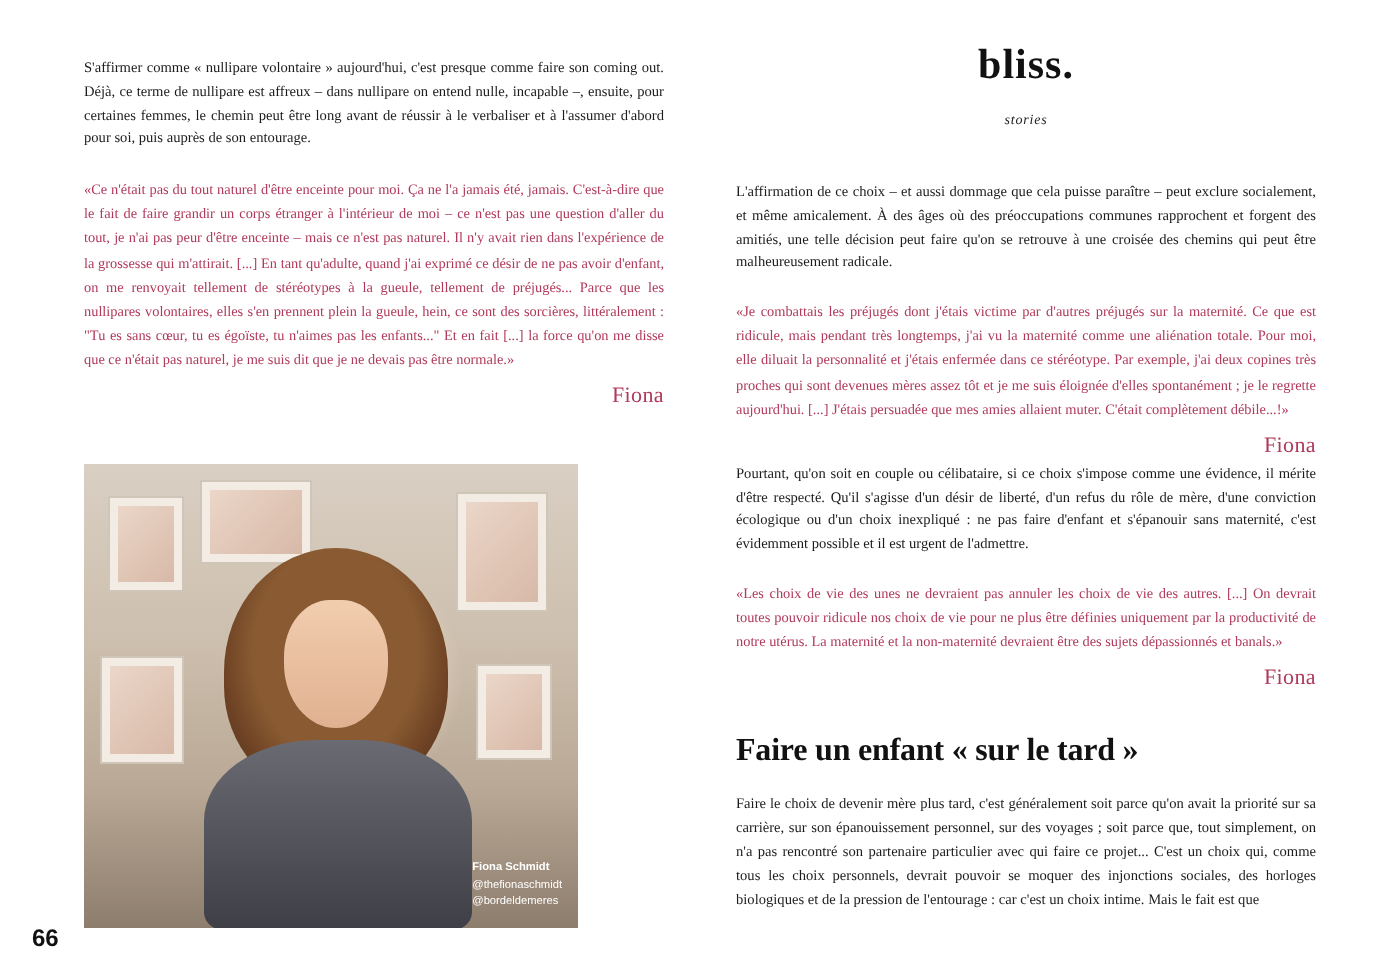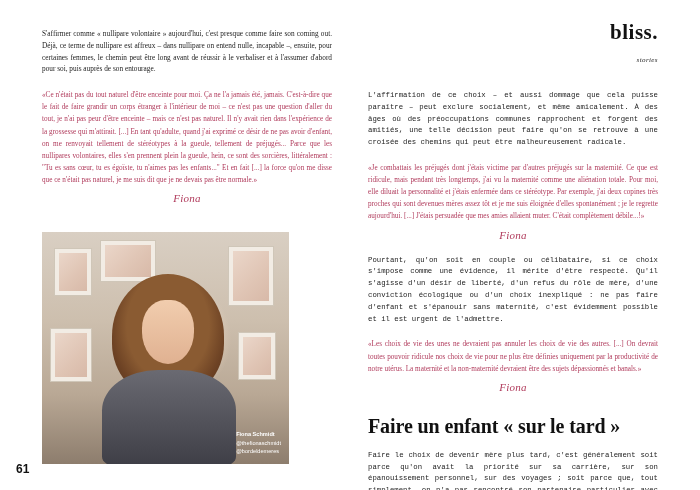--- a/index.html
+++ b/index.html
@@ -42,24 +42,23 @@
     margin: 0 0 14px 0;
   }
   .pull-quote {
     color: #b03a5b;
     font-size: 7.2px;
     line-height: 1.68;
     text-align: justify;
     margin: 0;
   }
   .quote-attrib {
-    text-align: center;
+    text-align: right;
     color: #b03a5b;
     font-size: 11px;
-    font-style: italic;
     margin-top: 6px;
     letter-spacing: .2px;
   }
   .photo-block {
     position: absolute;
     left: 42px;
     bottom: 26px;
     width: 247px;
     height: 232px;
     background: #6d6156;
@@ -139,21 +138,21 @@
     left: 16px;
     bottom: 14px;
     font-size: 12px;
     font-weight: bold;
     font-family: "Liberation Sans", sans-serif;
     color: #111;
   }
 
   
   .masthead {
-    text-align: right;
+    text-align: center;
     margin: 0 0 26px 0;
   }
   .masthead .word {
     font-size: 21px;
     font-weight: bold;
     letter-spacing: .5px;
     color: #111;
     line-height: 1;
   }
   .masthead .sub {
@@ -161,25 +160,24 @@
     font-style: italic;
     color: #222;
     margin-top: 13px;
     letter-spacing: .4px;
   }
   .body-text {
     font-size: 7.3px;
     line-height: 1.62;
     text-align: justify;
     color: #1c1c1c;
-    margin: 12px 0 13px 0;
-    font-family: Liberation Mono, monospace;
+    margin: 0 0 13px 0;
   }
   .section-title {
-    font-size: 20px;
+    font-size: 16px;
     font-weight: bold;
     color: #111;
     margin: 22px 0 11px 0;
     letter-spacing: -.1px;
   }
   .divider-space { height: 2px; }
 </style>
 </head>
 <body>
 
@@ -203,21 +201,21 @@
         <div class="face"></div>
         <div class="body"></div>
       </div>
       <div class="caption">
         <div class="name">Fiona Schmidt</div>
         <div>@thefionaschmidt</div>
         <div>@bordeldemeres</div>
       </div>
     </div>
 
-    <div class="folio">61</div>
+    <div class="folio">66</div>
   </div>
 
   <div class="page page-right">
     <div class="masthead">
       <div class="word">bliss.</div>
       <div class="sub">stories</div>
     </div>
 
     <p class="body-text">L'affirmation de ce choix – et aussi dommage que cela puisse paraître – peut exclure socialement, et même amicalement. À des âges où des préoccupations communes rapprochent et forgent des amitiés, une telle décision peut faire qu'on se retrouve à une croisée des chemins qui peut être malheureusement radicale.</p>
 

